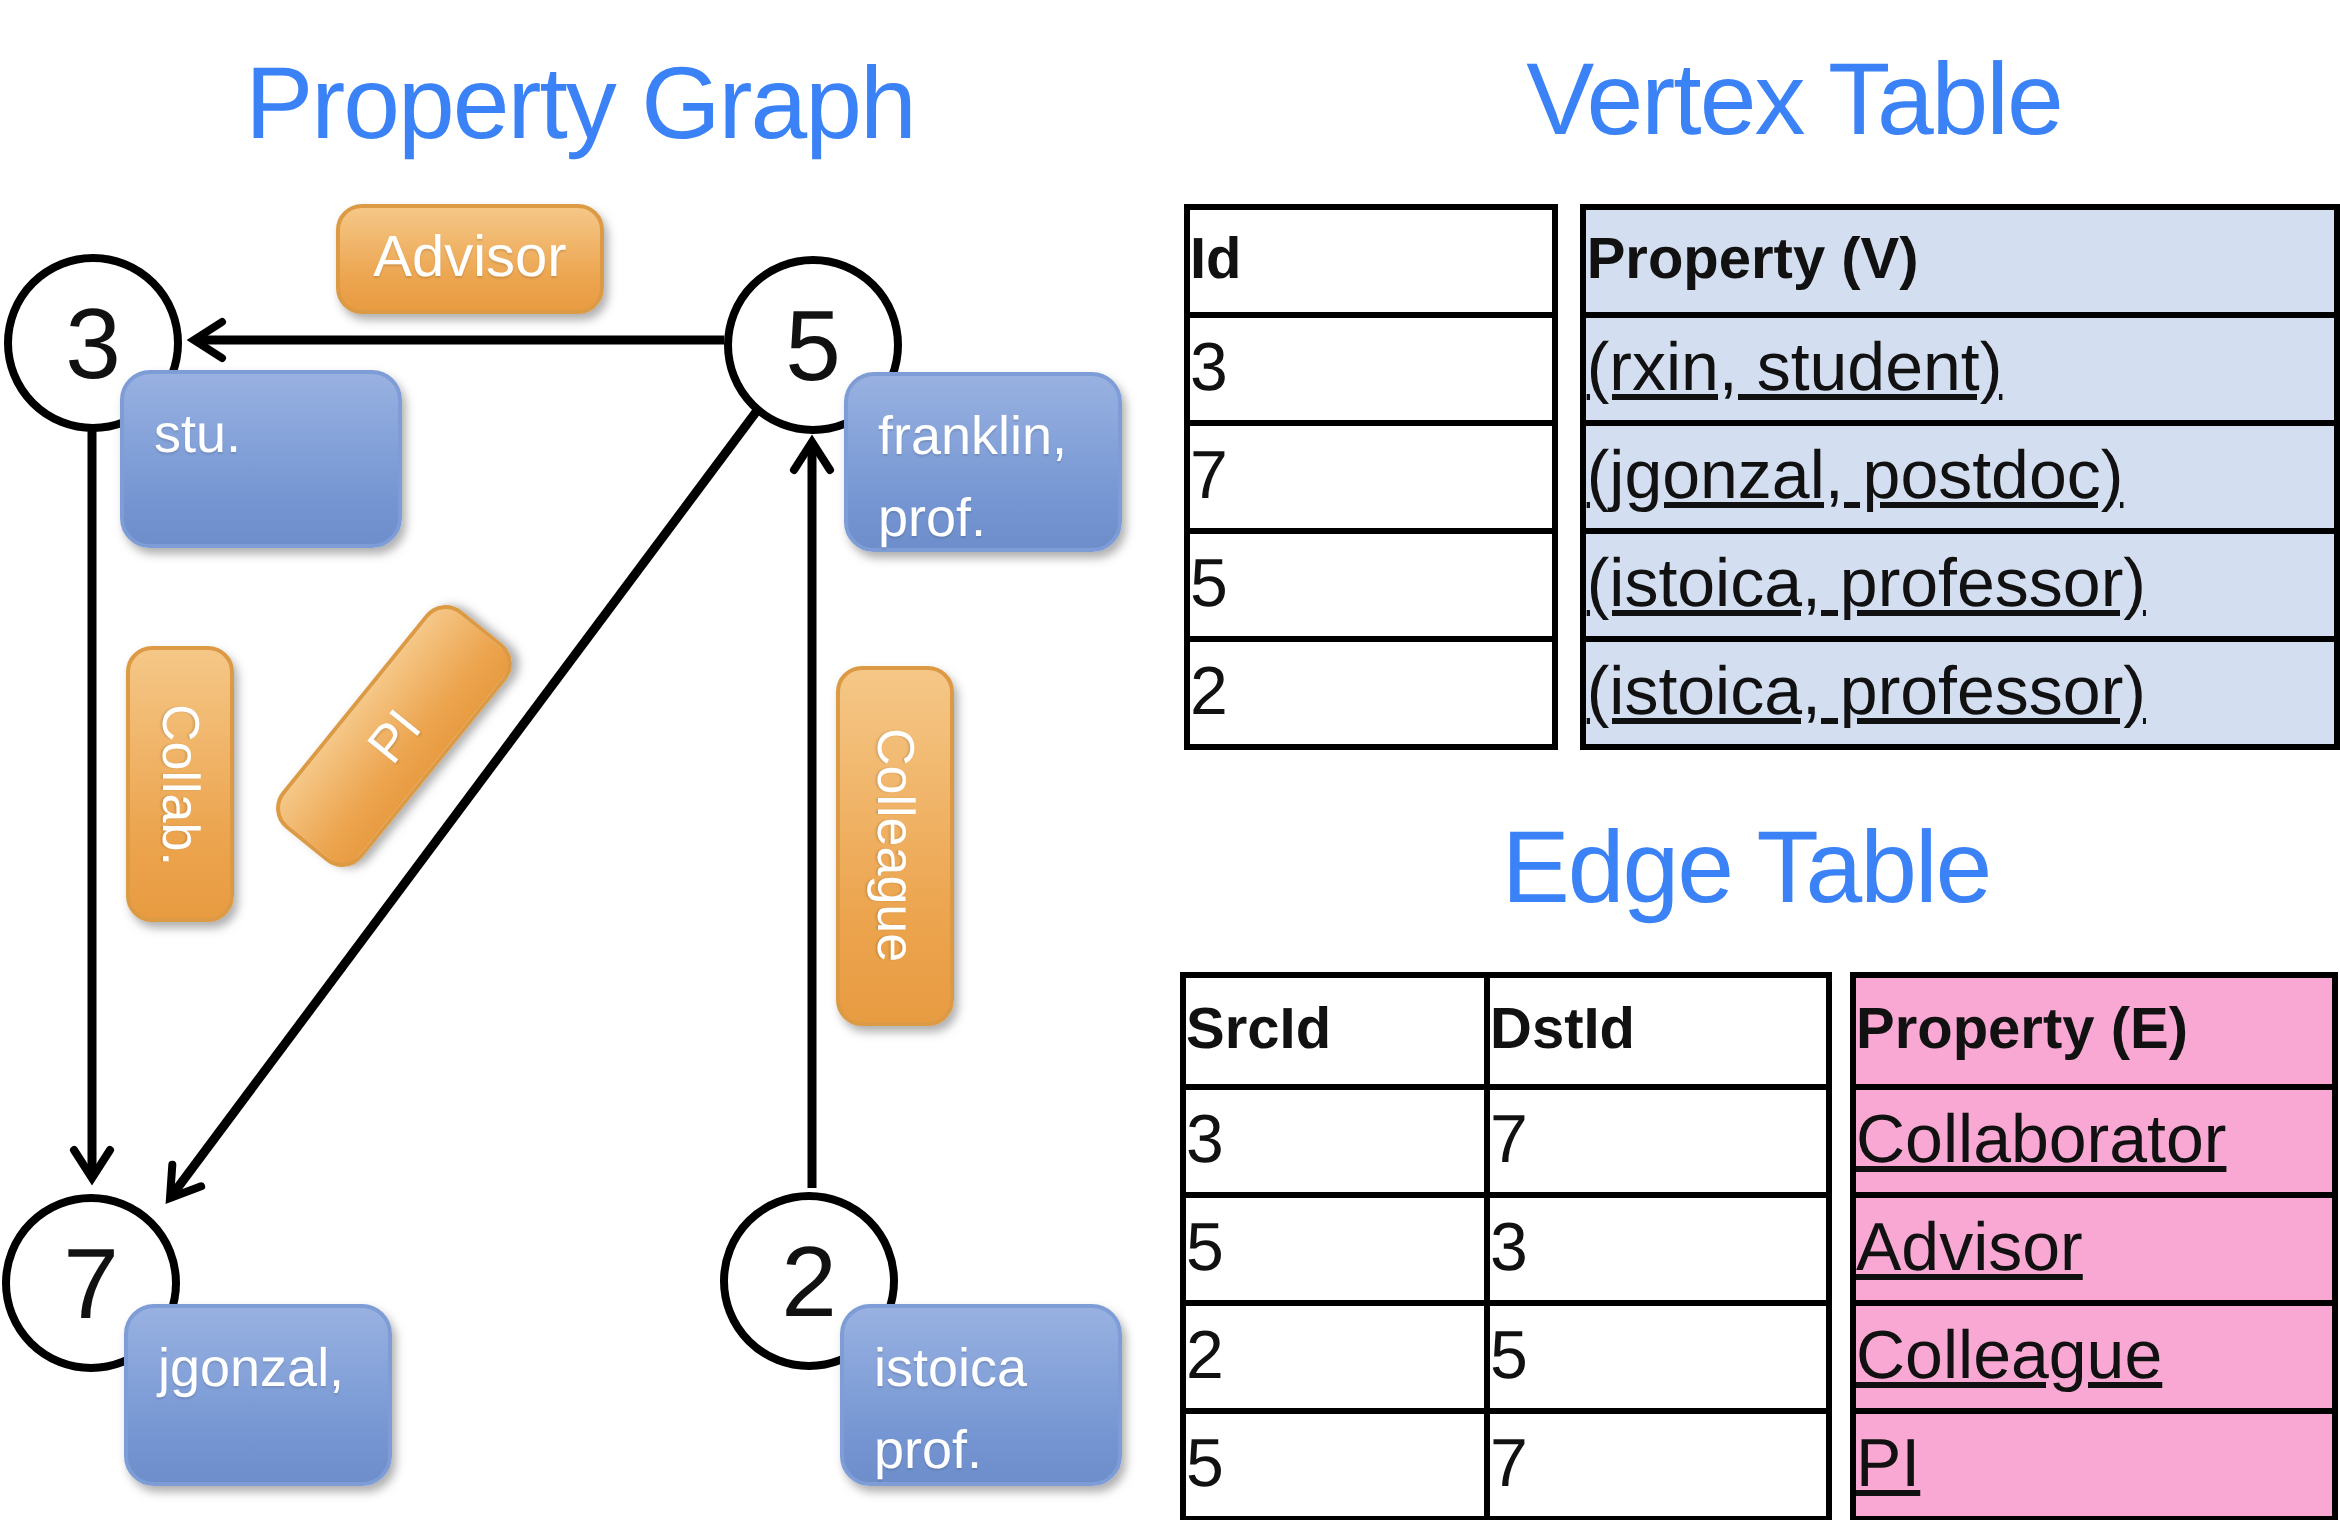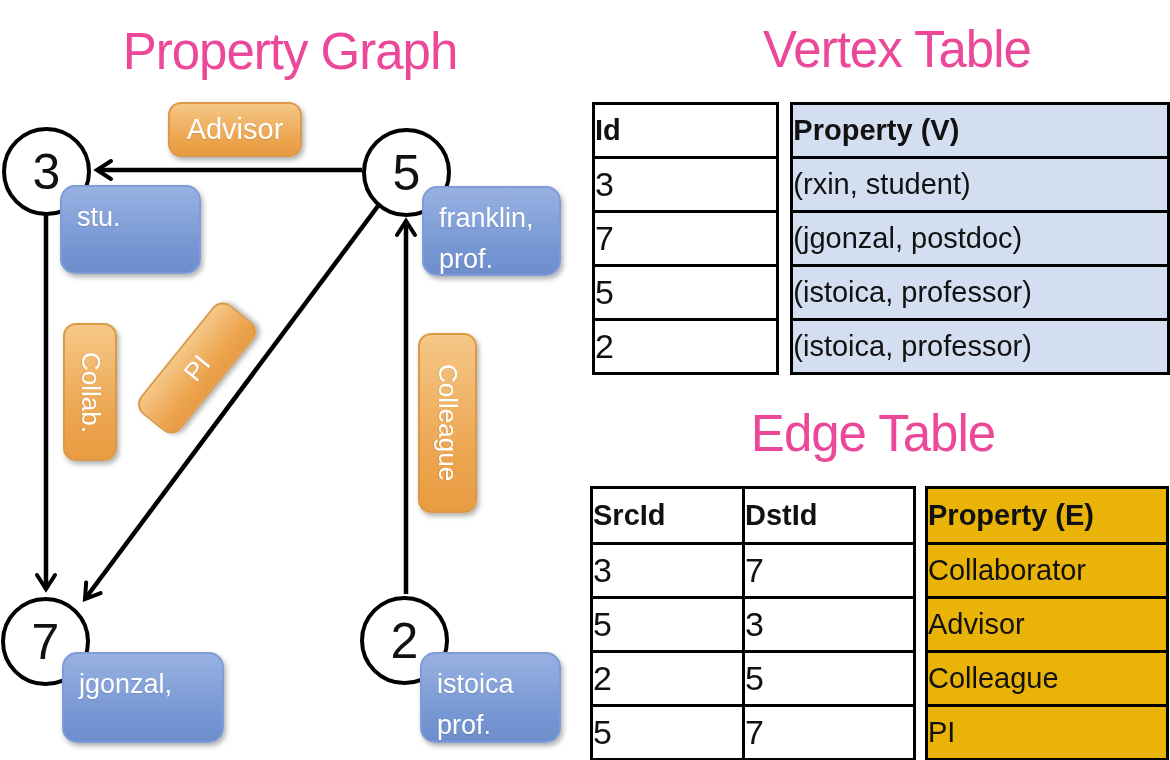--- a/index.html
+++ b/index.html
@@ -5,21 +5,21 @@
   * { margin: 0; padding: 0; box-sizing: border-box; }
   html, body { width: 1170px; height: 760px; background: #ffffff; overflow: hidden; }
   body { font-family: "Liberation Sans", sans-serif; color: #111; position: relative; }
 
   .title {
     position: absolute;
     text-align: center;
     font-size: 51px;
     font-weight: 400;
     letter-spacing: -1px;
-    color: #ec4899;
+    color: #3b82f6;
   }
   .graph-title  { left: 40px;  top: 22px;  width: 500px; }
   .vertex-title { left: 607px; top: 20px;  width: 580px; }
   .edge-title   { left: 583px; top: 404px; width: 580px; }
 
   
   .edges-svg { position: absolute; left: 0; top: 0; width: 580px; height: 760px; z-index: 1; }
 
   .gnode {
     position: absolute;
@@ -69,23 +69,23 @@
     border: 3px solid #000;
     text-align: left;
     vertical-align: middle;
     padding: 0;
     overflow: hidden;
     white-space: nowrap;
   }
   th { font-size: 29px; font-weight: bold; height: 54px; }
   td { height: 54px; }
   td.num  { font-size: 34px; }
-  td.prop { font-size: 29px; }
+  td.prop { font-size: 34px; text-decoration: underline; }
   .blue-fill  th, .blue-fill  td { background: #d3def0; }
-  .peach-fill th, .peach-fill td { background: #eab308; }
+  .peach-fill th, .peach-fill td { background: #f9a8d4; }
 
   .vertex-group { left: 592px; top: 102px; }
   .vertex-group .gap { width: 11px; }
   .vertex-group .c-id   { width: 185px; }
   .vertex-group .c-prop { width: 378px; }
 
   .edge-group { left: 590px; top: 486px; }
   .edge-group .gap { width: 9px; }
   .edge-group .c-src  { width: 152px; }
   .edge-group .c-dst  { width: 171px; }
@@ -127,21 +127,21 @@
 <div class="pill pill-rot" style="left:127px; top:342px; width:140px; height:52px;">PI</div>
 <div class="pill pill-v" style="left:418px; top:333px; width:59px; height:180px;">Colleague</div>
 
 <div class="vbox" style="left:60px; top:185px; width:141px; height:89px;">
   <span>stu.</span>
 </div>
 <div class="vbox" style="left:422px; top:186px; width:139px; height:90px;">
   <span>franklin,</span>
   <span>prof.</span>
 </div>
-<div class="vbox" style="left:62px; top:652px; width:162px; height:91px;">
+<div class="vbox" style="left:62px; top:652px; width:134px; height:91px;">
   <span>jgonzal,</span>
 </div>
 <div class="vbox" style="left:420px; top:652px; width:141px; height:91px;">
   <span>istoica</span>
   <span>prof.</span>
 </div>
 
 <h1 class="title vertex-title">Vertex Table</h1>
 
 <div class="tbl-group vertex-group">

